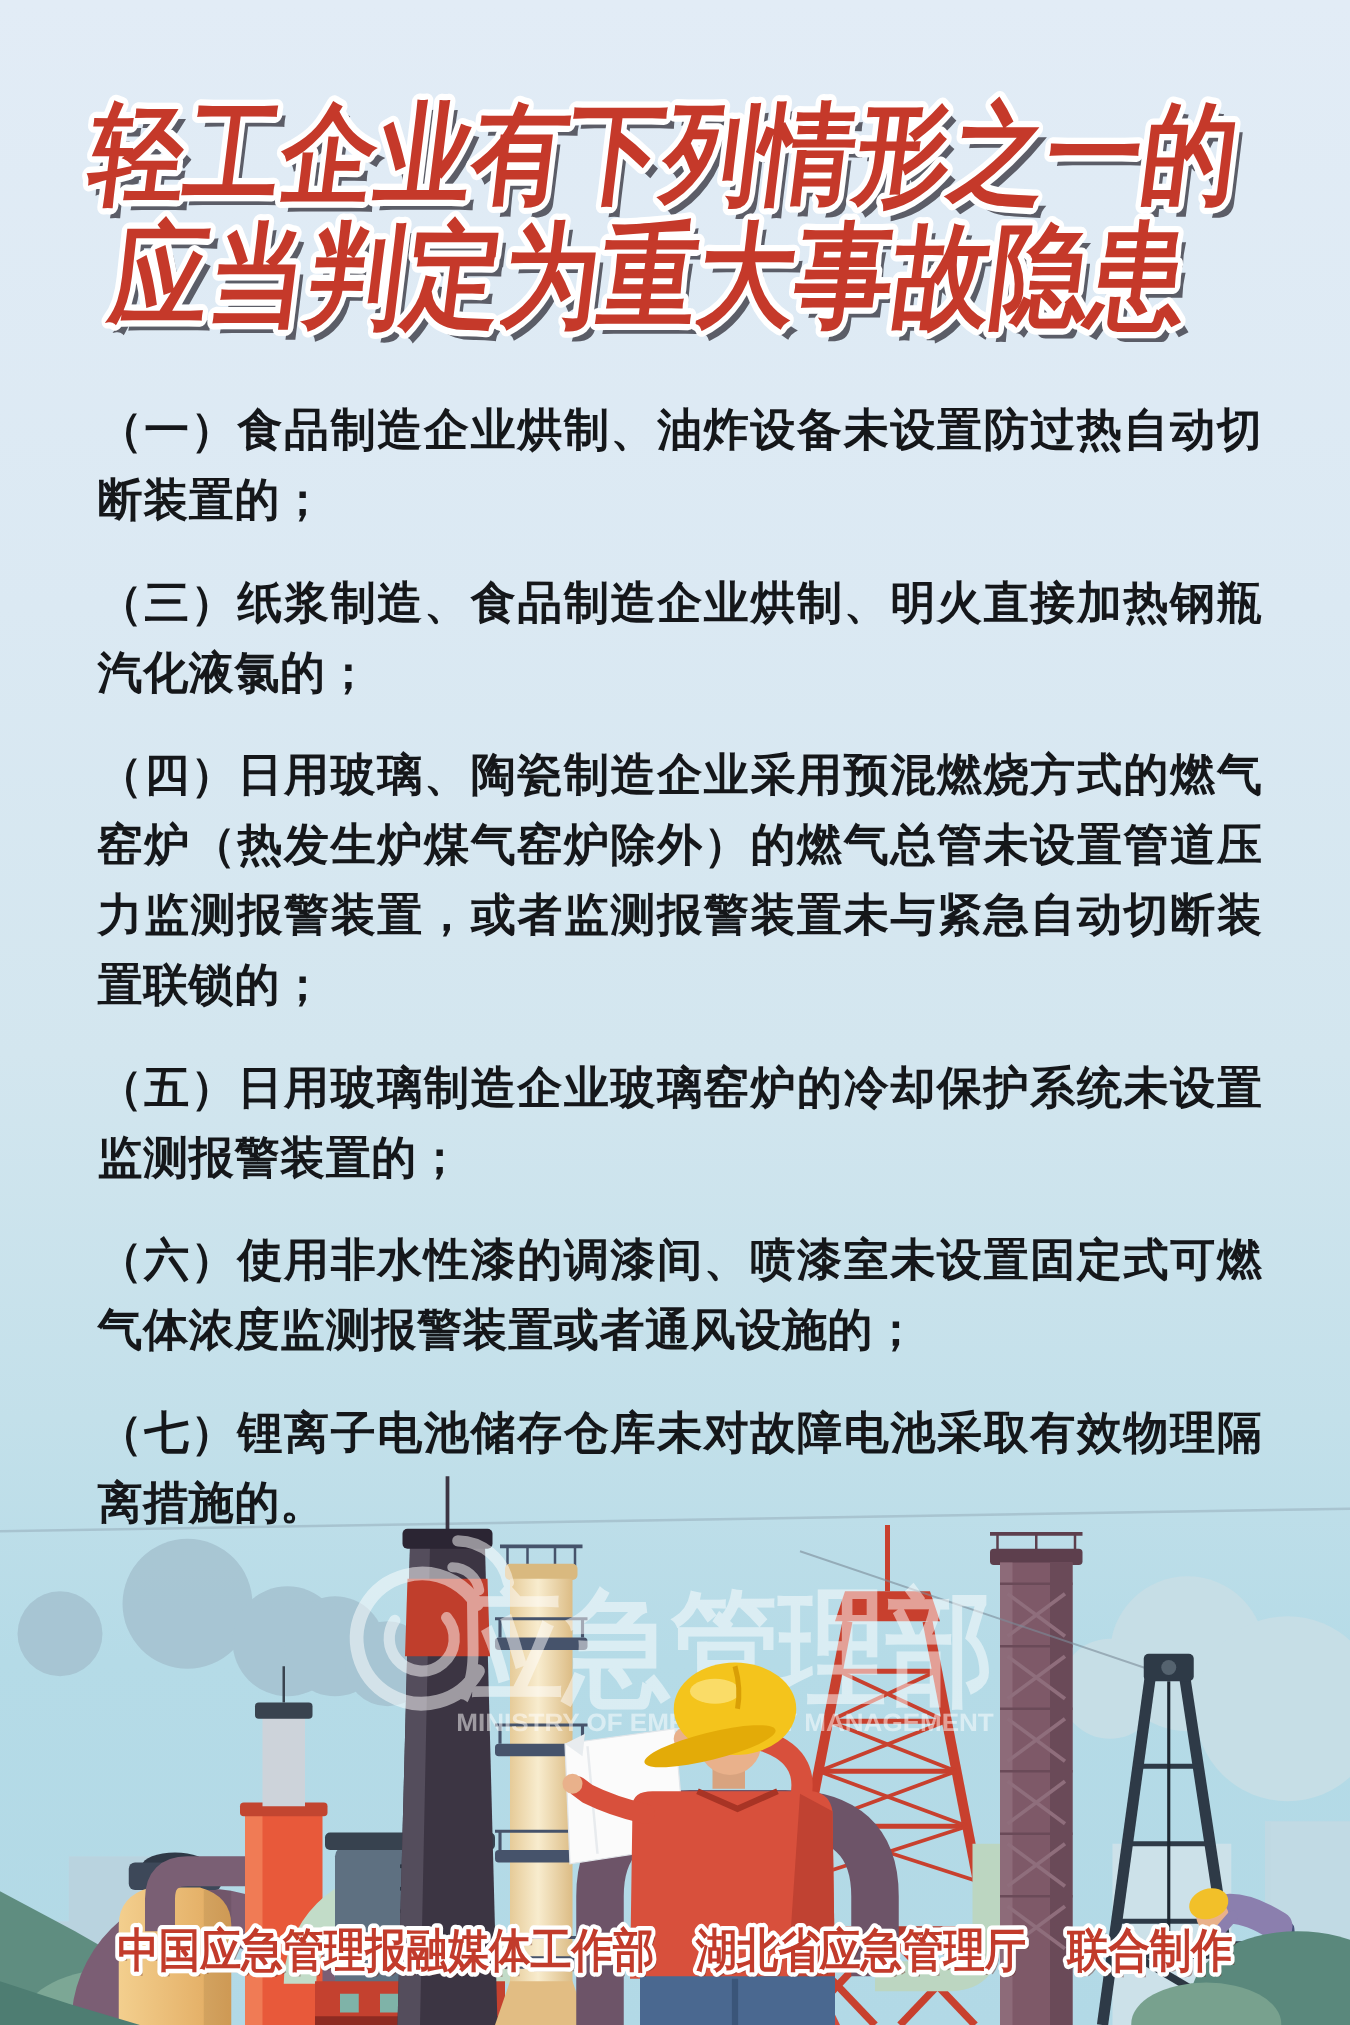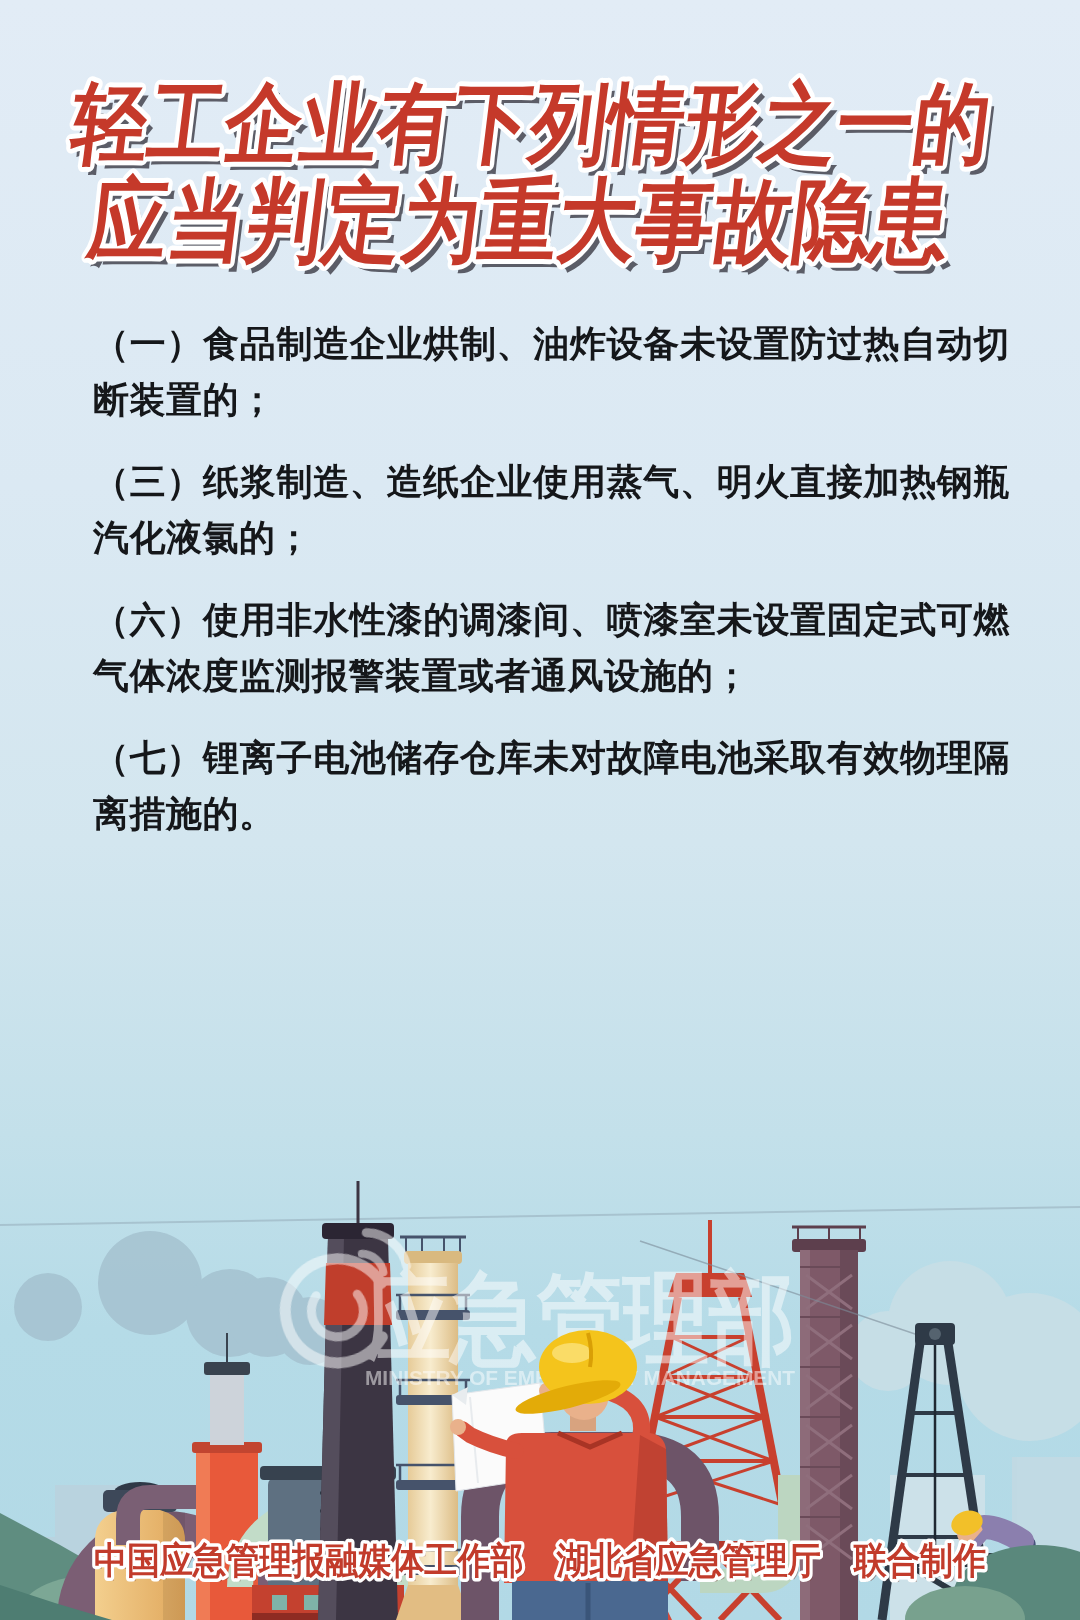--- a/index.html
+++ b/index.html
@@ -4,42 +4,44 @@
 <style>
   html,body{margin:0;padding:0;background:#6b7b88;}
   .poster{
     position:relative;width:1080px;height:1620px;margin:0 auto;overflow:hidden;
     background:linear-gradient(180deg,#e2ecf6 0%,#dbe9f3 30%,#d3e6ef 52%,#c3e0ea 70%,#b5dbe7 82%,#b2d9e6 100%);
     font-family:"Liberation Sans","DejaVu Sans",sans-serif;
   }
   .title-svg{position:absolute;top:54px;left:0;width:1080px;height:230px;overflow:visible;}
   .items{position:absolute;top:316px;left:0;width:1080px;padding:0 70px 0 78px;box-sizing:border-box;}
   .items p{
-    margin:0 0 26px 15px;font-size:36px;line-height:56px;font-weight:700;
+    margin:0 0 26px 0;font-size:36px;line-height:56px;font-weight:700;
     color:#15171a;letter-spacing:.5px;text-align:justify;
   }
   .scene{position:absolute;left:0;bottom:0;width:1080px;height:475px;display:block;}
 </style>
 </head>
 <body>
 
 <div class="poster">
 
   <svg class="title-svg" viewBox="0 0 1080 230">
     <g transform="skewX(-7)" font-family="Liberation Sans, DejaVu Sans, sans-serif" font-weight="bold" text-anchor="middle">
       <text x="540" y="100" font-size="88" textLength="918" lengthAdjust="spacingAndGlyphs" fill="#45454f" opacity="0.85" transform="translate(7,8)">轻工企业有下列情形之一的</text>
       <text x="540" y="100" font-size="88" textLength="918" lengthAdjust="spacingAndGlyphs" fill="#c5392a" stroke="#ffffff" stroke-width="10" stroke-linejoin="round" paint-order="stroke">轻工企业有下列情形之一的</text>
       <text x="540" y="198" font-size="91" textLength="860" lengthAdjust="spacingAndGlyphs" fill="#45454f" opacity="0.85" transform="translate(7,8)">应当判定为重大事故隐患</text>
       <text x="540" y="198" font-size="91" textLength="860" lengthAdjust="spacingAndGlyphs" fill="#c5392a" stroke="#ffffff" stroke-width="10" stroke-linejoin="round" paint-order="stroke">应当判定为重大事故隐患</text>
     </g>
   </svg>
 
   <div class="items">
     <p>（一）食品制造企业烘制、油炸设备未设置防过热自动切断装置的；</p>
-    <p>（三）纸浆制造、造纸企业使用蒸气、明火直接加热钢瓶汽化液氯的；</p>
+    <p>（三）纸浆制造、食品制造企业烘制、明火直接加热钢瓶汽化液氯的；</p>
+    <p>（四）日用玻璃、陶瓷制造企业采用预混燃烧方式的燃气窑炉（热发生炉煤气窑炉除外）的燃气总管未设置管道压力监测报警装置，或者监测报警装置未与紧急自动切断装置联锁的；</p>
+    <p>（五）日用玻璃制造企业玻璃窑炉的冷却保护系统未设置监测报警装置的；</p>
     <p>（六）使用非水性漆的调漆间、喷漆室未设置固定式可燃气体浓度监测报警装置或者通风设施的；</p>
     <p>（七）锂离子电池储存仓库未对故障电池采取有效物理隔离措施的。</p>
   </div>
 
   <svg class="scene" viewBox="0 0 1080 475">
     <defs>
       <linearGradient id="gTank" x1="0" y1="0" x2="1" y2="0">
         <stop offset="0" stop-color="#f3cf8e"></stop>
           <stop offset="1" stop-color="#e0a75c"></stop>
       </linearGradient>

